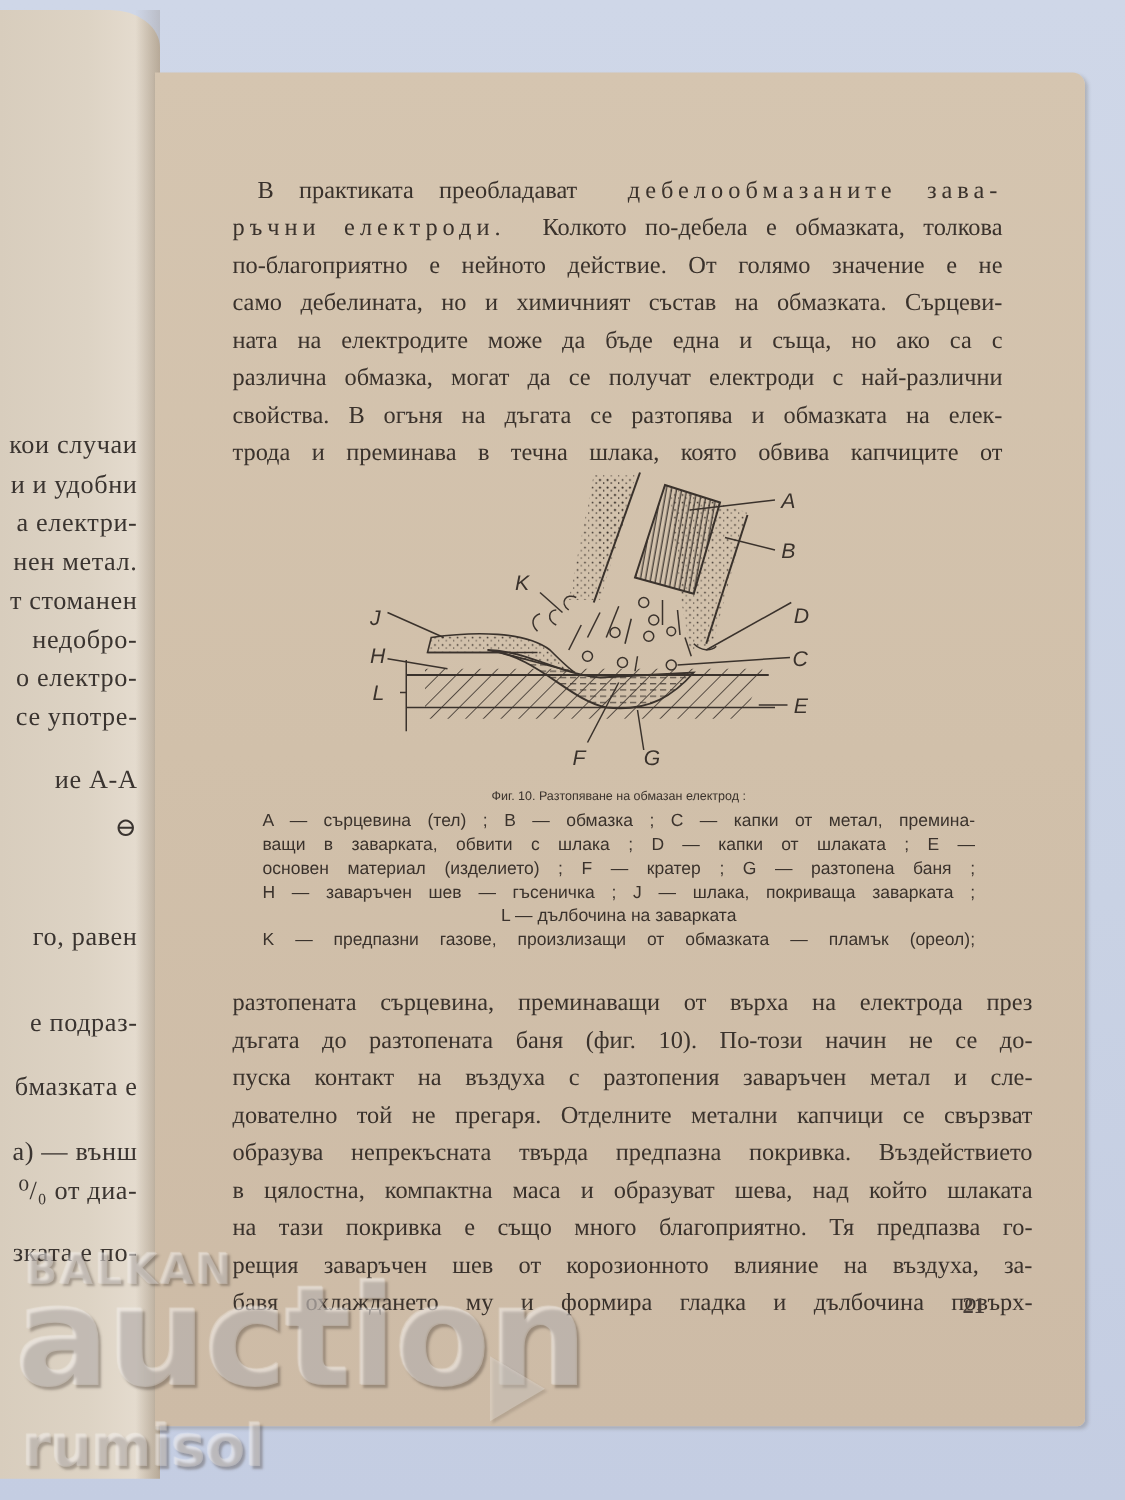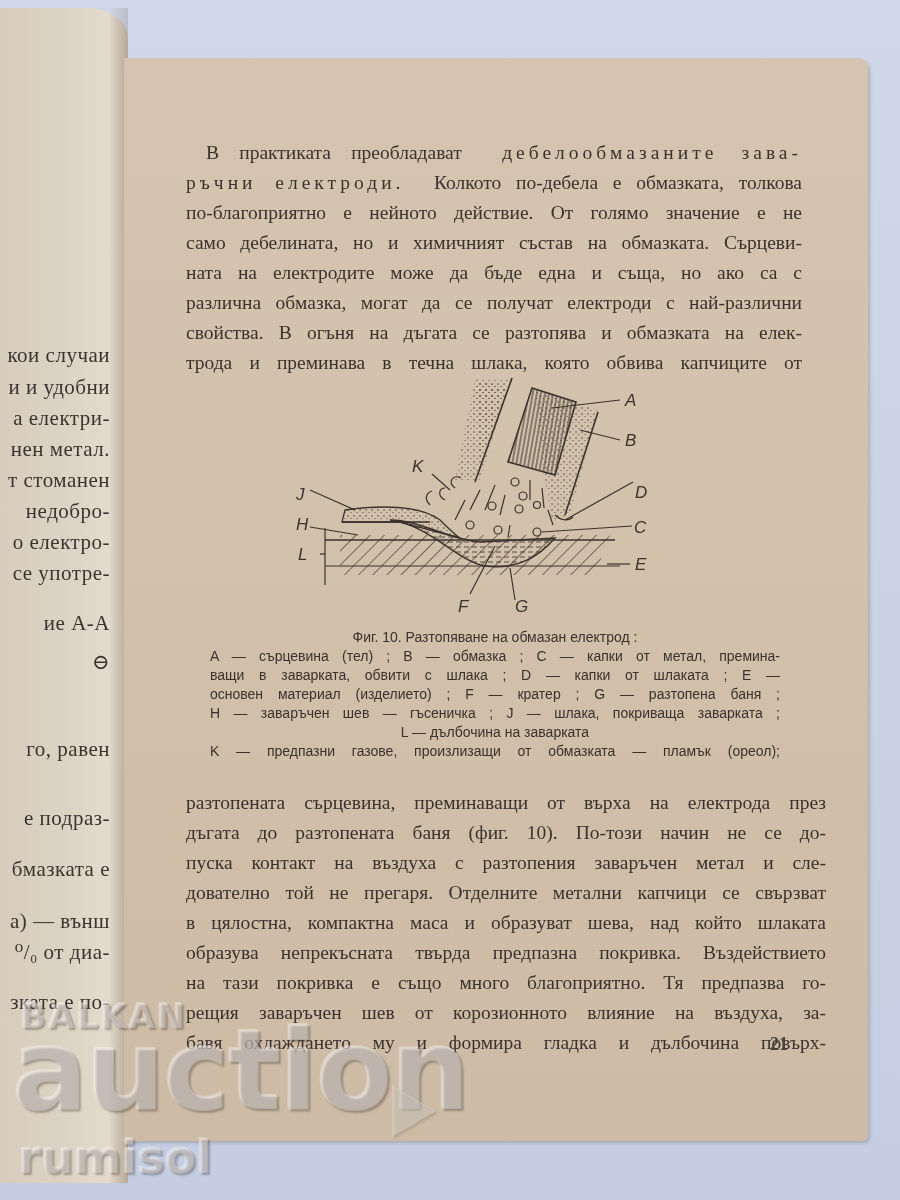--- a/index.html
+++ b/index.html
@@ -31,21 +31,21 @@
   }
   .text-block { position:absolute; left:62px; width:616px; }
   .para-line {
     height:30px; line-height:30px; font-size:19.5px; color:#3a322c;
     text-align:justify; text-align-last:justify; white-space:nowrap;
   }
   .para-line.indent { padding-left:20px; }
   .spaced { letter-spacing:4px; }
   .figure { position:absolute; left:156px; top:312px; width:420px; height:250px; }
   .caption { position:absolute; left:66px; top:570px; width:610px; }
-  .cap-title { text-align:center; font-family:"Liberation Sans","DejaVu Sans",sans-serif; font-size:14px; color:#3a322c; height:19px; line-height:19px; }
+  .cap-title { text-align:center; font-family:"Liberation Sans","DejaVu Sans",sans-serif; font-size:10px; color:#3a322c; height:19px; line-height:19px; }
   .cap-line { font-family:"Liberation Sans","DejaVu Sans",sans-serif; font-size:14px; color:#3a322c; height:19px; line-height:19px; text-align:justify; text-align-last:justify; white-space:nowrap; padding:0 20px; }
   .cap-line.center { text-align:center; text-align-last:center; }
   .page-number { position:absolute; left:646px; top:976px; font-size:18px; color:#4a403a; font-weight:bold; }
   .watermark { position:absolute; pointer-events:none; font-family:"DejaVu Sans","Liberation Sans",sans-serif; font-weight:bold;
     color:rgba(235,230,225,0.35); text-shadow: 2px 2px 2px rgba(60,50,40,0.35), -1px -1px 1px rgba(255,255,255,0.35); }
   .wm-balkan { left:20px; top:996px; font-size:34px; letter-spacing:2px; }
   .wm-auction { left:12px; top:1010px; font-size:112px; letter-spacing:-2px; line-height:120px; }
   .wm-rumisol { left:18px; top:1130px; font-size:46px; }
   .wm-arrow { left:392px; top:1085px; width:0; height:0; border-top:26px solid transparent; border-bottom:26px solid transparent; border-left:44px solid rgba(225,218,210,0.45); filter: drop-shadow(2px 2px 1px rgba(60,50,40,0.35)); }
 </style>
@@ -181,22 +181,22 @@
     <div class="cap-line">H — заваръчен шев — гъсеничка ; J — шлака, покриваща заварката ;</div>
     <div class="cap-line center">L — дълбочина на заварката</div>
     <div class="cap-line">K — предпазни газове, произлизащи от обмазката — пламък (ореол);</div>
   </div>
 
   <div class="text-block" style="top:730px; left:62px; width:640px;">
     <div class="para-line">разтопената сърцевина, преминаващи от върха на електрода през</div>
     <div class="para-line">дъгата до разтопената баня (фиг. 10). По-този начин не се до-</div>
     <div class="para-line">пуска контакт на въздуха с разтопения заваръчен метал и сле-</div>
     <div class="para-line">дователно той не прегаря. Отделните метални капчици се свързват</div>
+    <div class="para-line">образува непрекъсната твърда предпазна покривка. Въздействието</div>
     <div class="para-line">в цялостна, компактна маса и образуват шева, над който шлаката</div>
-    <div class="para-line">образува непрекъсната твърда предпазна покривка. Въздействието</div>
     <div class="para-line">на тази покривка е също много благоприятно. Тя предпазва го-</div>
     <div class="para-line">рещия заваръчен шев от корозионното влияние на въздуха, за-</div>
     <div class="para-line">бавя охлаждането му и формира гладка и дълбочина повърх-</div>
   </div>
 
   <div class="page-number">21</div>
 </div>
 
 <div class="watermark wm-balkan">BALKAN</div>
 <div class="watermark wm-auction">auction</div>

